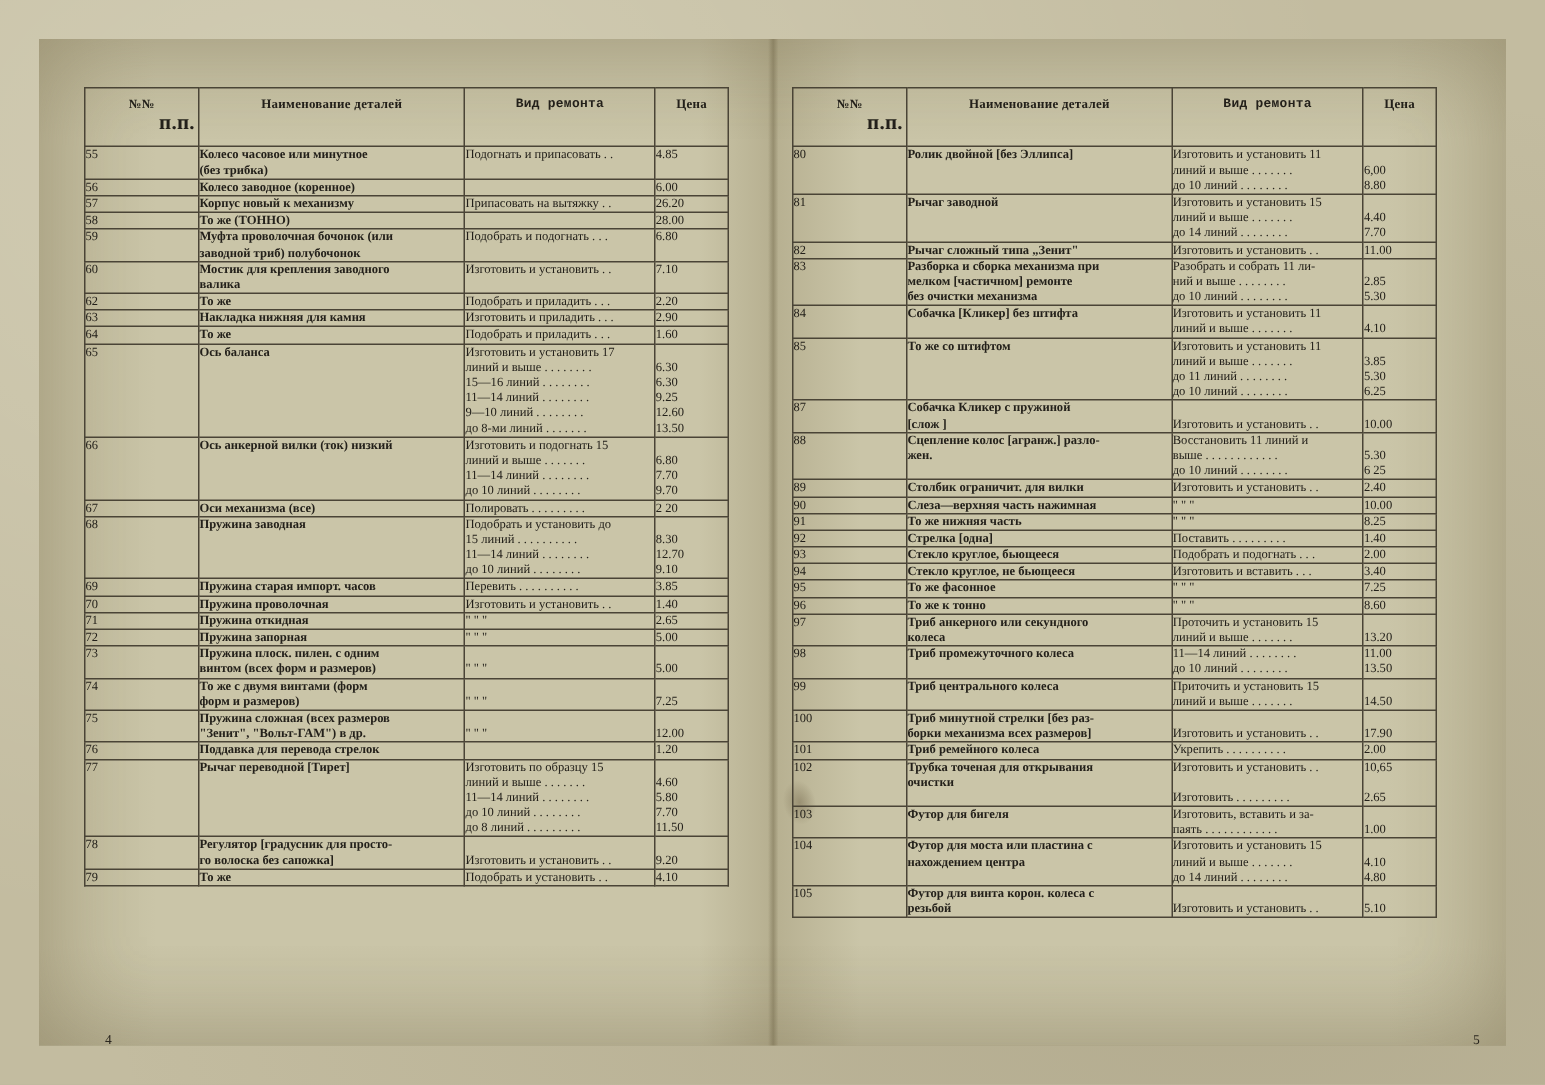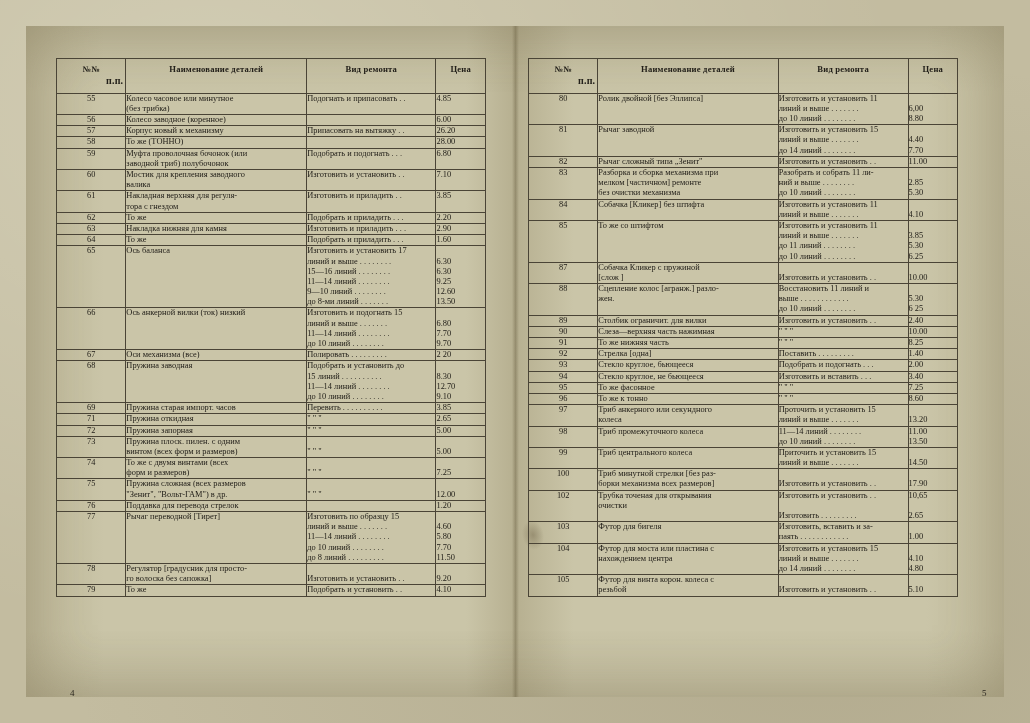--- a/index.html
+++ b/index.html
@@ -65,31 +65,31 @@
   }
   table.t thead th {
     text-align: center;
     font-weight: bold;
     font-size: 8.6px;
     padding: 5px 2px 6px 2px;
     letter-spacing: 0.2px;
   }
   .c-no { width: 40px; }
   .c-name { width: 212px; }
-  .c-rep { width: 150px; }
+  .c-rep { width: 150px; font-family: Liberation Mono, monospace; }
   .c-price { width: 52px; }
 
   td.no {
-    text-align: center;
     padding-top: 1px;
     font-size: 8.3px;
     white-space: nowrap;
   }
   td.name {
     padding: 1px 3px 1px 4px;
+    font-weight: bold;
   }
   td.rep {
     padding: 1px 3px 1px 4px;
   }
   td.price {
     text-align: left;
     padding: 1px 6px 1px 2px;
     white-space: nowrap;
   }
   .rowline { display: block; min-height: 10.2px; }
@@ -100,21 +100,21 @@
     color: #2b271f;
   }
   .pagenum.left { left: 70px; top: 688px; }
   .pagenum.right { left: 982px; top: 688px; }
   .smudge1 {
     position: absolute; left: 522px; top: 520px; width: 22px; height: 30px;
     background: radial-gradient(ellipse at center, rgba(110,98,70,0.45), rgba(0,0,0,0) 70%);
     transform: rotate(-12deg);
   }
   .header-no { font-size: 8.4px; }
-  .header-sub { font-size: 10px; padding-left: 47px; }
+  .header-sub { font-size: 14px; padding-left: 47px; }
 </style>
 </head>
 <body>
 
 <div class="page">
   <div class="paper"></div>
   <div class="fold"></div>
   <div class="smudge1"></div>
 
   <div class="col col-left">
@@ -222,38 +222,20 @@
               <span class="rowline">Изготовить и установить . .</span>
               <span class="rowline">&nbsp;</span>
             </td>
             <td class="price">
               <span class="rowline">7.10</span>
               <span class="rowline">&nbsp;</span>
             </td>
           </tr>
           <tr>
             <td class="no">
-              <span class="rowline">61</span>
-              <span class="blank">&nbsp;</span>
-            </td>
-            <td class="name">
-              <span class="rowline">Накладная верхняя  для регуля-</span>
-              <span class="rowline">тора с гнездом</span>
-            </td>
-            <td class="rep">
-              <span class="rowline">Изготовить и приладить  . .</span>
-              <span class="rowline">&nbsp;</span>
-            </td>
-            <td class="price">
-              <span class="rowline">3.85</span>
-              <span class="rowline">&nbsp;</span>
-            </td>
-          </tr>
-          <tr>
-            <td class="no">
               <span class="rowline">62</span>
             </td>
             <td class="name">
               <span class="rowline">То же</span>
             </td>
             <td class="rep">
               <span class="rowline">Подобрать и приладить . . .</span>
             </td>
             <td class="price">
               <span class="rowline">2.20</span>
@@ -396,20 +378,34 @@
             </td>
             <td class="rep">
               <span class="rowline">Перевить  . . . . . . . . . .</span>
             </td>
             <td class="price">
               <span class="rowline">3.85</span>
             </td>
           </tr>
           <tr>
             <td class="no">
+              <span class="rowline">70</span>
+            </td>
+            <td class="name">
+              <span class="rowline">Пружина проволочная</span>
+            </td>
+            <td class="rep">
+              <span class="rowline">Изготовить и установить . .</span>
+            </td>
+            <td class="price">
+              <span class="rowline">1.40</span>
+            </td>
+          </tr>
+          <tr>
+            <td class="no">
               <span class="rowline">71</span>
             </td>
             <td class="name">
               <span class="rowline">Пружина откидная</span>
             </td>
             <td class="rep">
               <span class="rowline">"            "            "</span>
             </td>
             <td class="price">
               <span class="rowline">2.65</span>
@@ -446,21 +442,21 @@
               <span class="rowline">&nbsp;</span>
               <span class="rowline">5.00</span>
             </td>
           </tr>
           <tr>
             <td class="no">
               <span class="rowline">74</span>
               <span class="blank">&nbsp;</span>
             </td>
             <td class="name">
-              <span class="rowline">То же с двумя винтами (всех</span>
+              <span class="rowline">То же с двумя винтами (форм</span>
               <span class="rowline">форм и размеров)</span>
             </td>
             <td class="rep">
               <span class="rowline">&nbsp;</span>
               <span class="rowline">"            "            "</span>
             </td>
             <td class="price">
               <span class="rowline">&nbsp;</span>
               <span class="rowline">7.25</span>
             </td>
@@ -920,20 +916,34 @@
               <span class="rowline">&nbsp;</span>
               <span class="rowline">Изготовить и установить  . .</span>
             </td>
             <td class="price">
               <span class="rowline">&nbsp;</span>
               <span class="rowline">17.90</span>
             </td>
           </tr>
           <tr>
             <td class="no">
+              <span class="rowline">101</span>
+            </td>
+            <td class="name">
+              <span class="rowline">Триб ремейного колеса</span>
+            </td>
+            <td class="rep">
+              <span class="rowline">Укрепить  . . . . . . . . . .</span>
+            </td>
+            <td class="price">
+              <span class="rowline">2.00</span>
+            </td>
+          </tr>
+          <tr>
+            <td class="no">
               <span class="rowline">102</span>
               <span class="blank">&nbsp;</span>
               <span class="blank">&nbsp;</span>
             </td>
             <td class="name">
               <span class="rowline">Трубка точеная для открывания</span>
               <span class="rowline">очистки</span>
               <span class="rowline">&nbsp;</span>
             </td>
             <td class="rep">

